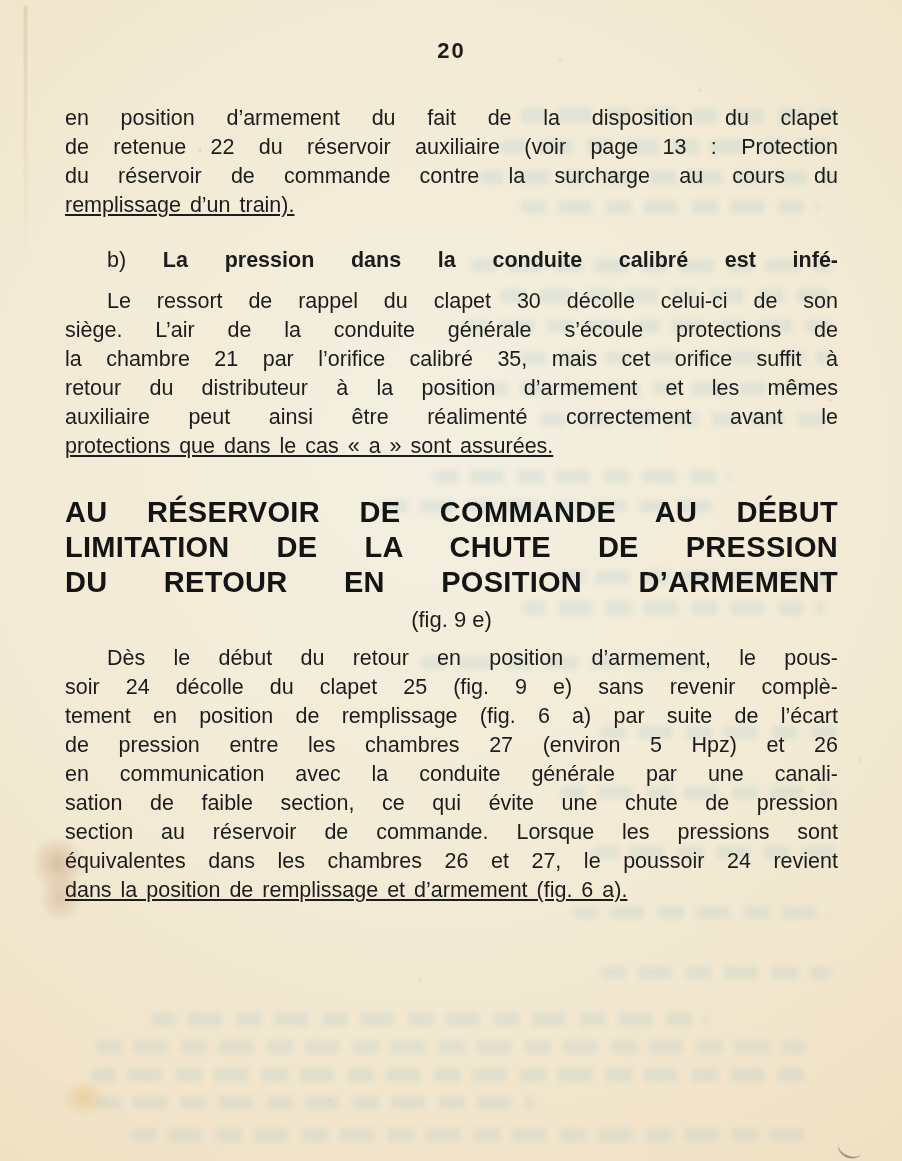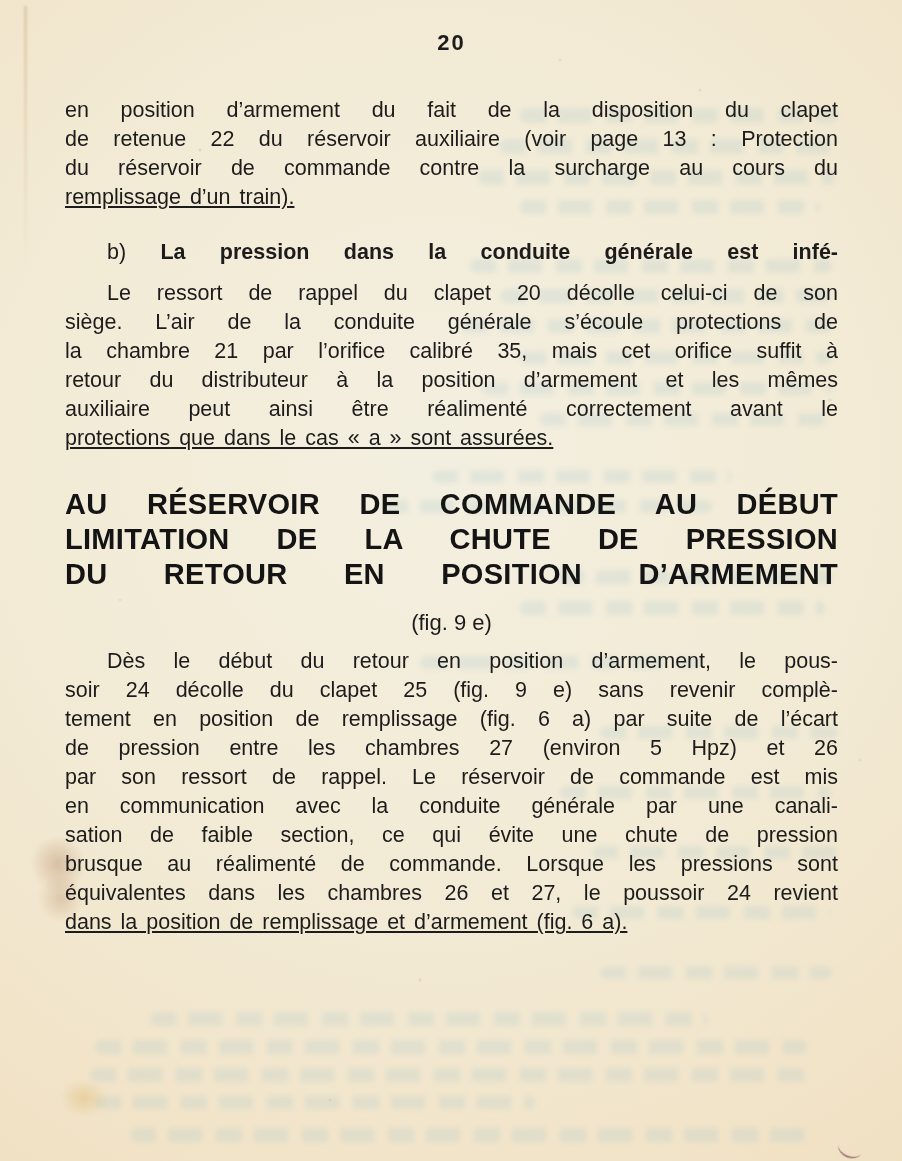--- a/index.html
+++ b/index.html
@@ -51,21 +51,21 @@
     background:radial-gradient(60% 60% at 50% 50%, rgba(210,160,60,.30), transparent 75%);
     filter:blur(2px); pointer-events:none;
   }
   .corner-mark {
     position:absolute; left:838px; top:1140px; width:24px; height:16px;
     border-bottom:2px solid rgba(100,40,60,.55); border-radius:50%;
     transform:rotate(22deg); filter:blur(.4px); pointer-events:none;
   }
 
   .content {
-    position:absolute; left:65px; top:0; width:773px;
+    position:absolute; left:65px; top:8px; width:773px;
     color:var(--ink,#1c1c1c);
     font-size:21.5px; line-height:29px;
   }
 
   .page-number {
     margin-top:30px; line-height:26px; font-size:22px; font-weight:700;
     text-align:center; letter-spacing:2px;
   }
 
   .line { text-align:justify; text-align-last:justify; }
@@ -76,21 +76,21 @@
   .p1 { margin-top:40px; }
   .p2 { margin-top:25px; line-height:30px; }
   .p3 { margin-top:12px; }
   .p4 { margin-top:10px; }
 
   .heading {
     margin-top:34px; font-size:29px; font-weight:700; line-height:35px;
     letter-spacing:.3px; word-spacing:4px; color:#141414;
   }
   .fig-ref {
-    margin-top:16px; line-height:29px; font-size:22px;
+    margin-top:5px; line-height:29px; font-size:22px;
     text-align:center; text-align-last:center;
   }
 </style>
 </head>
 <body>
 
 <div class="page">
   <div class="paper-texture"></div>
   <div id="bleed-layer" class="bleed-layer">
       <div class="bleed-strip" style="left: 520px; top: 108px; width: 318px; height: 15px;"></div>
@@ -126,42 +126,41 @@
 
   <div class="content">
     <div class="page-number">20</div>
     <div class="paragraph p1">
         <div class="line">en position d’armement du fait de la disposition du clapet</div>
         <div class="line">de retenue 22 du réservoir auxiliaire (voir page 13 : Protection</div>
         <div class="line">du réservoir de commande contre la surcharge au cours du</div>
         <div class="line last">remplissage d’un train).</div>
       </div>
     <div class="paragraph p2">
-        <div class="line indent"><span>b) </span><span class="bold">La pression dans la conduite générale est infé-</span></div>
+        <div class="line indent"><span>b) </span><span class="bold">La pression dans la conduite calibré est infé-</span></div>
       </div>
     <div class="paragraph p3">
-        <div class="line indent">Le ressort de rappel du clapet 20 décolle celui-ci de son</div>
+        <div class="line indent">Le ressort de rappel du clapet 30 décolle celui-ci de son</div>
         <div class="line">siège. L’air de la conduite générale s’écoule protections de</div>
         <div class="line">la chambre 21 par l’orifice calibré 35, mais cet orifice suffit à</div>
         <div class="line">retour du distributeur à la position d’armement et les mêmes</div>
         <div class="line">auxiliaire peut ainsi être réalimenté correctement avant le</div>
         <div class="line last">protections que dans le cas « a » sont assurées.</div>
       </div>
     <div class="heading">
         <div class="line">AU RÉSERVOIR DE COMMANDE AU DÉBUT</div>
         <div class="line">LIMITATION DE LA CHUTE DE PRESSION</div>
         <div class="line">DU RETOUR EN POSITION D’ARMEMENT</div>
       </div>
     <div class="fig-ref">(fig. 9 e)</div>
     <div class="paragraph p4">
         <div class="line indent">Dès le début du retour en position d’armement, le pous-</div>
         <div class="line">soir 24 décolle du clapet 25 (fig. 9 e) sans revenir complè-</div>
         <div class="line">tement en position de remplissage (fig. 6 a) par suite de l’écart</div>
         <div class="line">de pression entre les chambres 27 (environ 5 Hpz) et 26</div>
-        <div class="line">par son ressort de rappel. Le réservoir de commande est mis</div>
         <div class="line">en communication avec la conduite générale par une canali-</div>
         <div class="line">sation de faible section, ce qui évite une chute de pression</div>
-        <div class="line">brusque au réalimenté de commande. Lorsque les pressions sont</div>
+        <div class="line">section au réservoir de commande. Lorsque les pressions sont</div>
         <div class="line">équivalentes dans les chambres 26 et 27, le poussoir 24 revient</div>
         <div class="line last">dans la position de remplissage et d’armement (fig. 6 a).</div>
       </div>
   </div>
 </div>
 
 </body></html>

